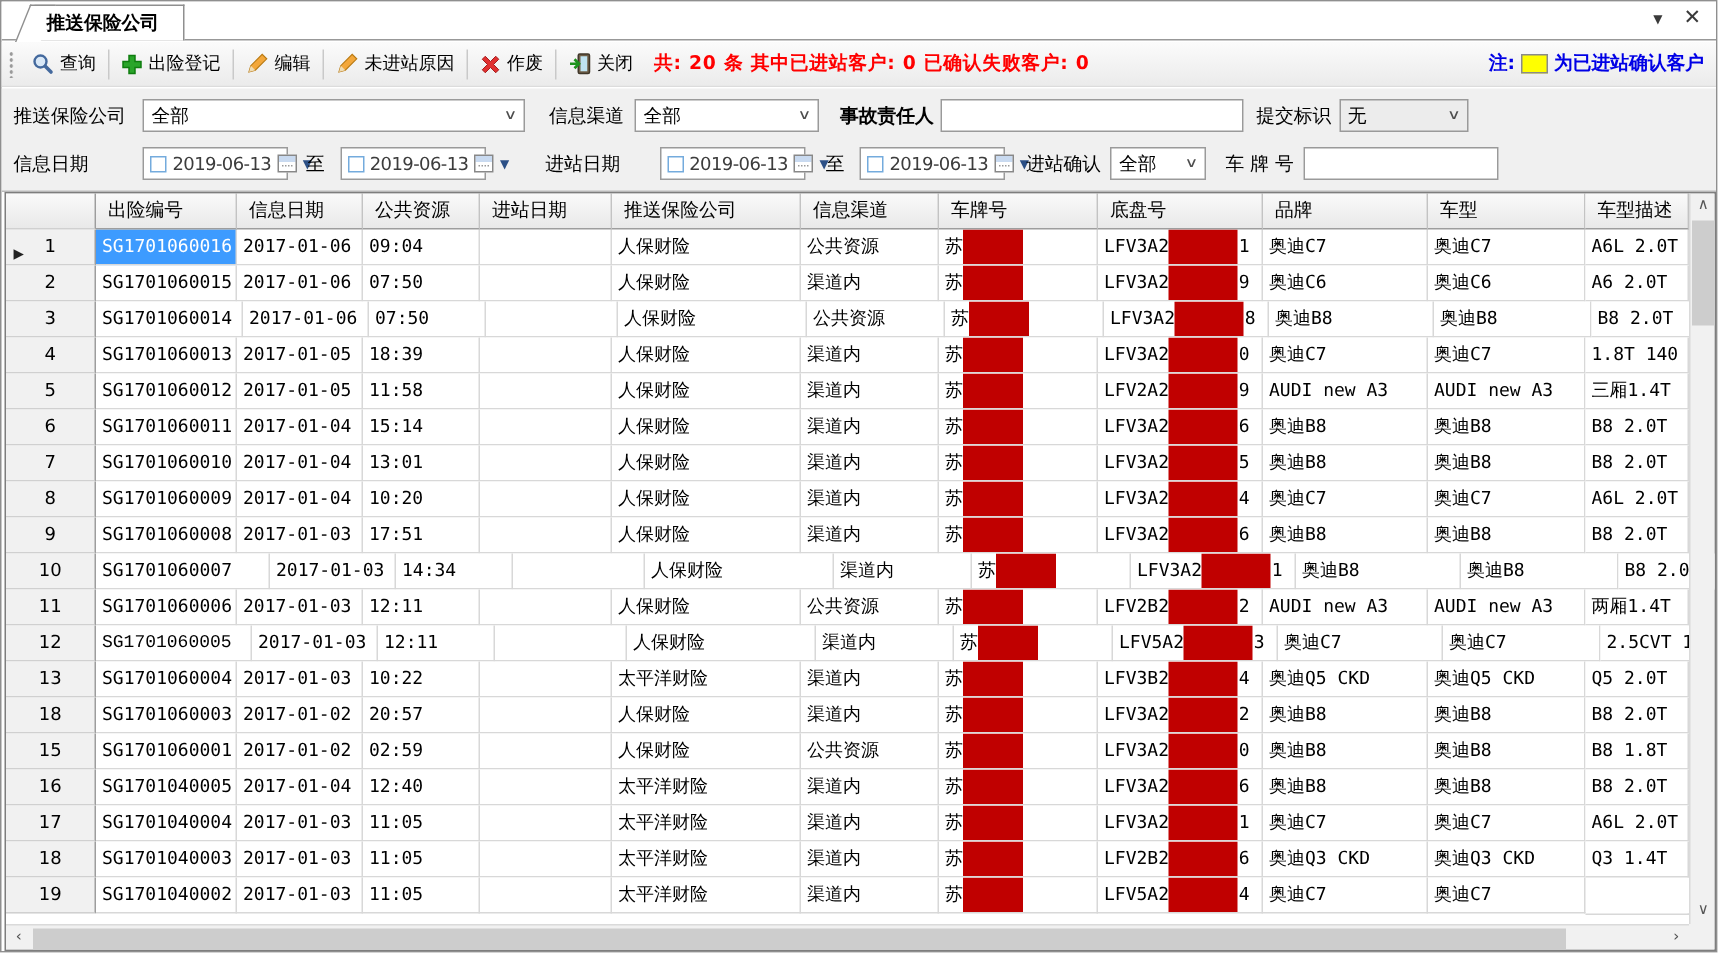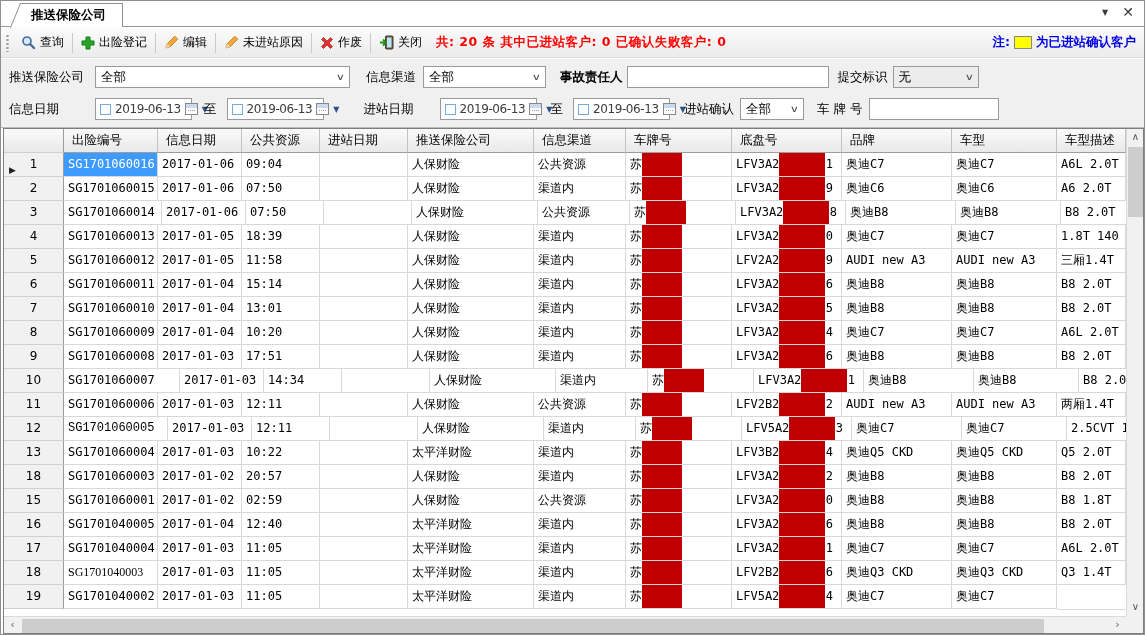--- a/index.html
+++ b/index.html
@@ -453,21 +453,21 @@
           <div class="cell" style="width: 126px;">太平洋财险</div>
           <div class="cell" style="width: 92px;">渠道内</div>
           <div class="cell" style="width: 106px;">苏<div class="redact" style="left: 16px; width: 40px; background: rgb(192, 0, 0);"></div></div>
           <div class="cell" style="width: 110px;">LFV3A2<div class="redact" style="left: 47px; width: 46px; background: rgb(192, 0, 0);"></div><span class="chassis-suffix">1</span></div>
           <div class="cell" style="width: 110px;">奥迪C7</div>
           <div class="cell" style="width: 105px;">奥迪C7</div>
           <div class="cell" style="width: 69px;">A6L 2.0T</div>
         </div>
         <div class="grow">
           <div class="cell rowhdr" style="width: 60px;">18</div>
-          <div class="cell" style="width: 94px; font-family: Liberation Serif, serif;">SG1701040003</div>
+          <div class="cell" style="width: 94px;">SG1701040003</div>
           <div class="cell" style="width: 84px;">2017-01-03</div>
           <div class="cell" style="width: 78px;">11:05</div>
           <div class="cell" style="width: 88px;"></div>
           <div class="cell" style="width: 126px;">太平洋财险</div>
           <div class="cell" style="width: 92px;">渠道内</div>
           <div class="cell" style="width: 106px;">苏<div class="redact" style="left: 16px; width: 40px; background: rgb(192, 0, 0);"></div></div>
           <div class="cell" style="width: 110px;">LFV2B2<div class="redact" style="left: 47px; width: 46px; background: rgb(192, 0, 0);"></div><span class="chassis-suffix">6</span></div>
           <div class="cell" style="width: 110px;">奥迪Q3 CKD</div>
           <div class="cell" style="width: 105px;">奥迪Q3 CKD</div>
           <div class="cell" style="width: 69px;">Q3 1.4T</div>

